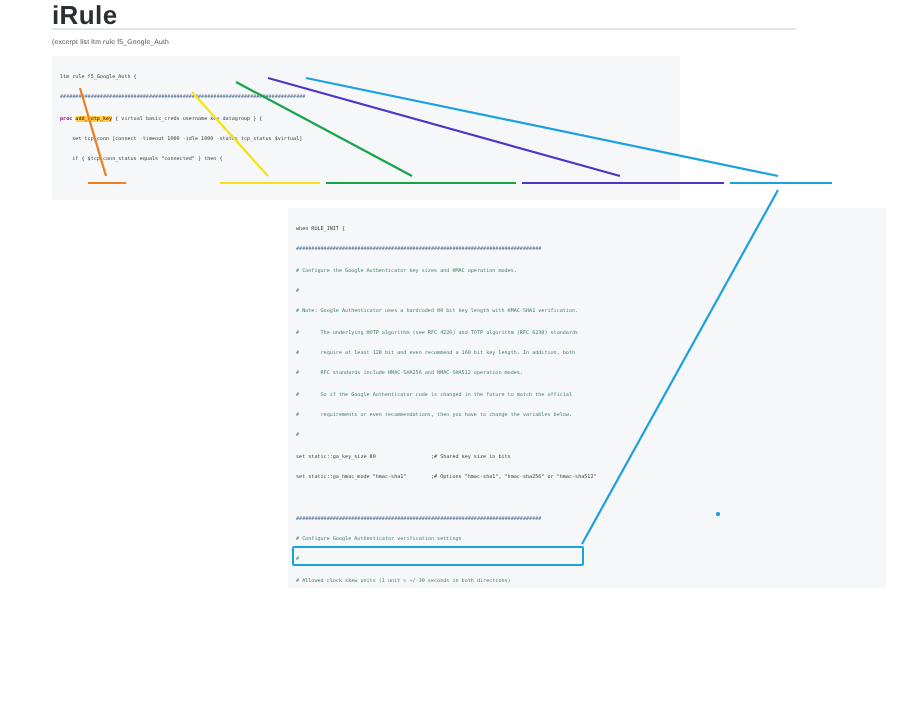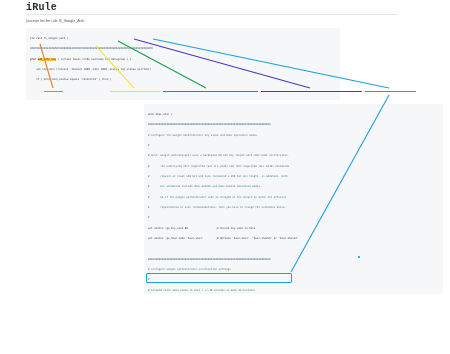--- a/index.html
+++ b/index.html
@@ -8,22 +8,22 @@
     background:#ffffff;
     font-family:"Liberation Sans", sans-serif;
     overflow:hidden;
     position:relative;
   }
   #stage{position:relative;width:450px;height:354px;overflow:hidden;}
 
   
   .page-title{
     position:absolute;left:26px;top:3px;
-    font-size:10px;font-weight:700;color:#2b2f33;
-    letter-spacing:.2px;line-height:10px;font-family:Liberation Mono, monospace;
+    font-size:13px;font-weight:700;color:#2b2f33;
+    letter-spacing:.2px;line-height:10px;
   }
   .title-rule{
     position:absolute;left:26px;top:14px;width:372px;height:1px;
     background:#e2e6ea;
   }
   .page-subtitle{
     position:absolute;left:26px;top:19px;
     font-size:3.4px;color:#4a4f55;line-height:5px;
     letter-spacing:.1px;
   }

